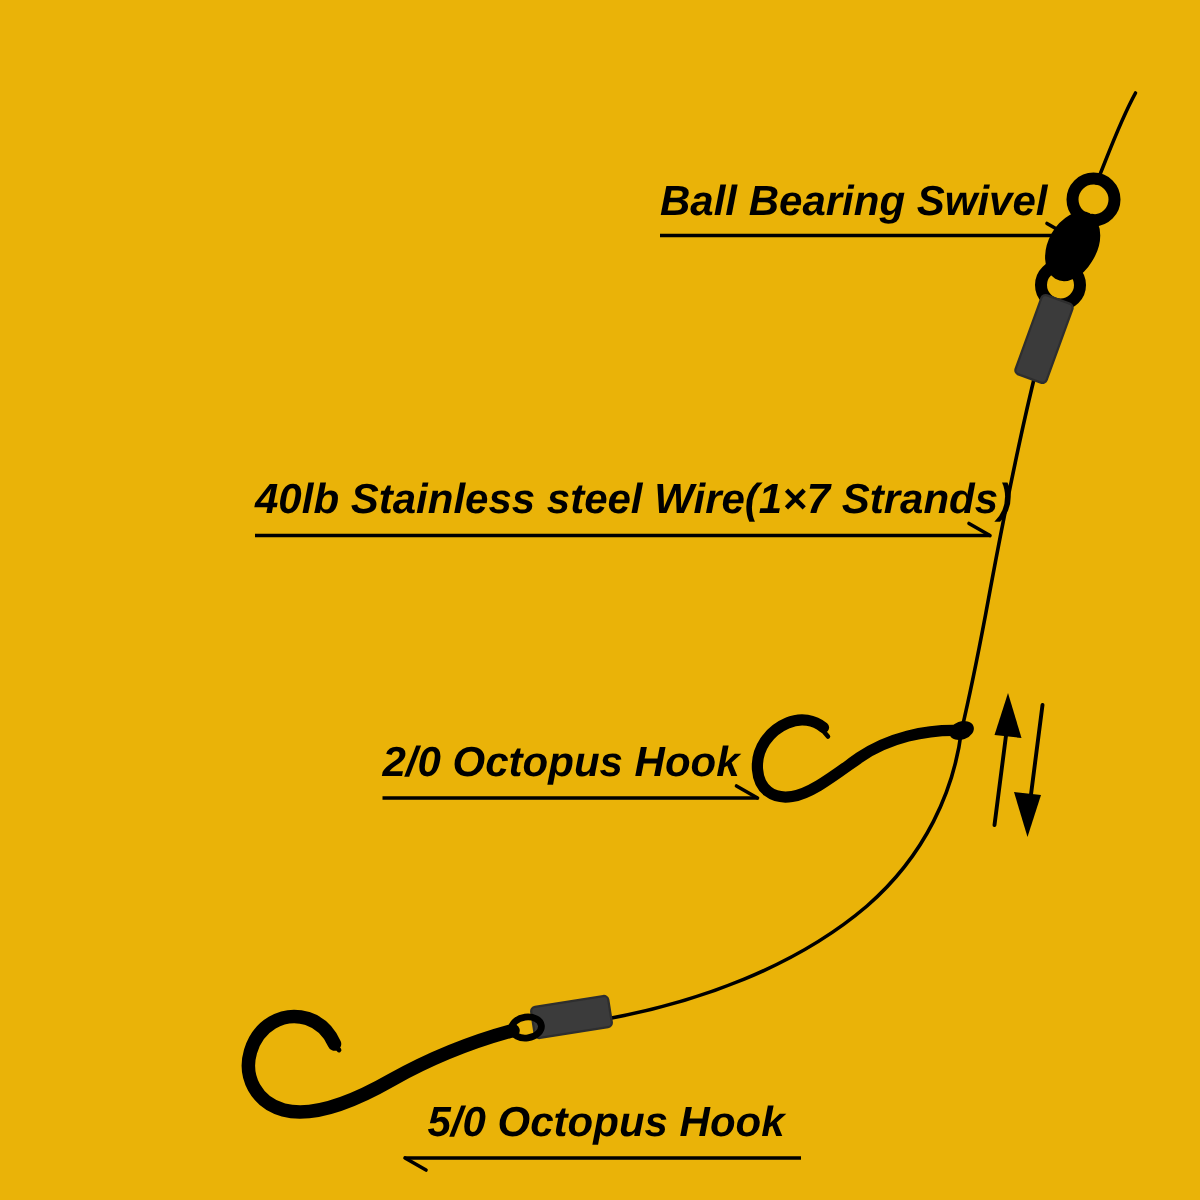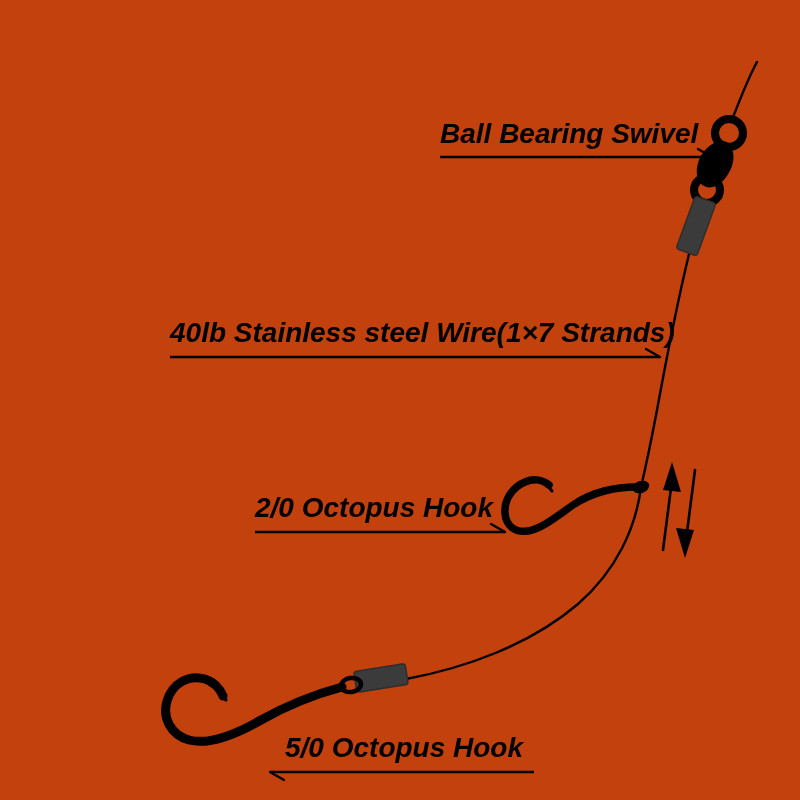--- a/index.html
+++ b/index.html
@@ -11,21 +11,21 @@
   body {
     width: 800px;
     height: 800px;
     font-family: "Liberation Sans", sans-serif;
     overflow: hidden;
   }
   #diagram-root {
     position: relative;
     width: 800px;
     height: 800px;
-    background: #c2410c;
+    background: #eab308;
   }
   svg#rig-svg {
     position: absolute;
     top: 0;
     left: 0;
     width: 800px;
     height: 800px;
     display: block;
   }
   .label-text {

